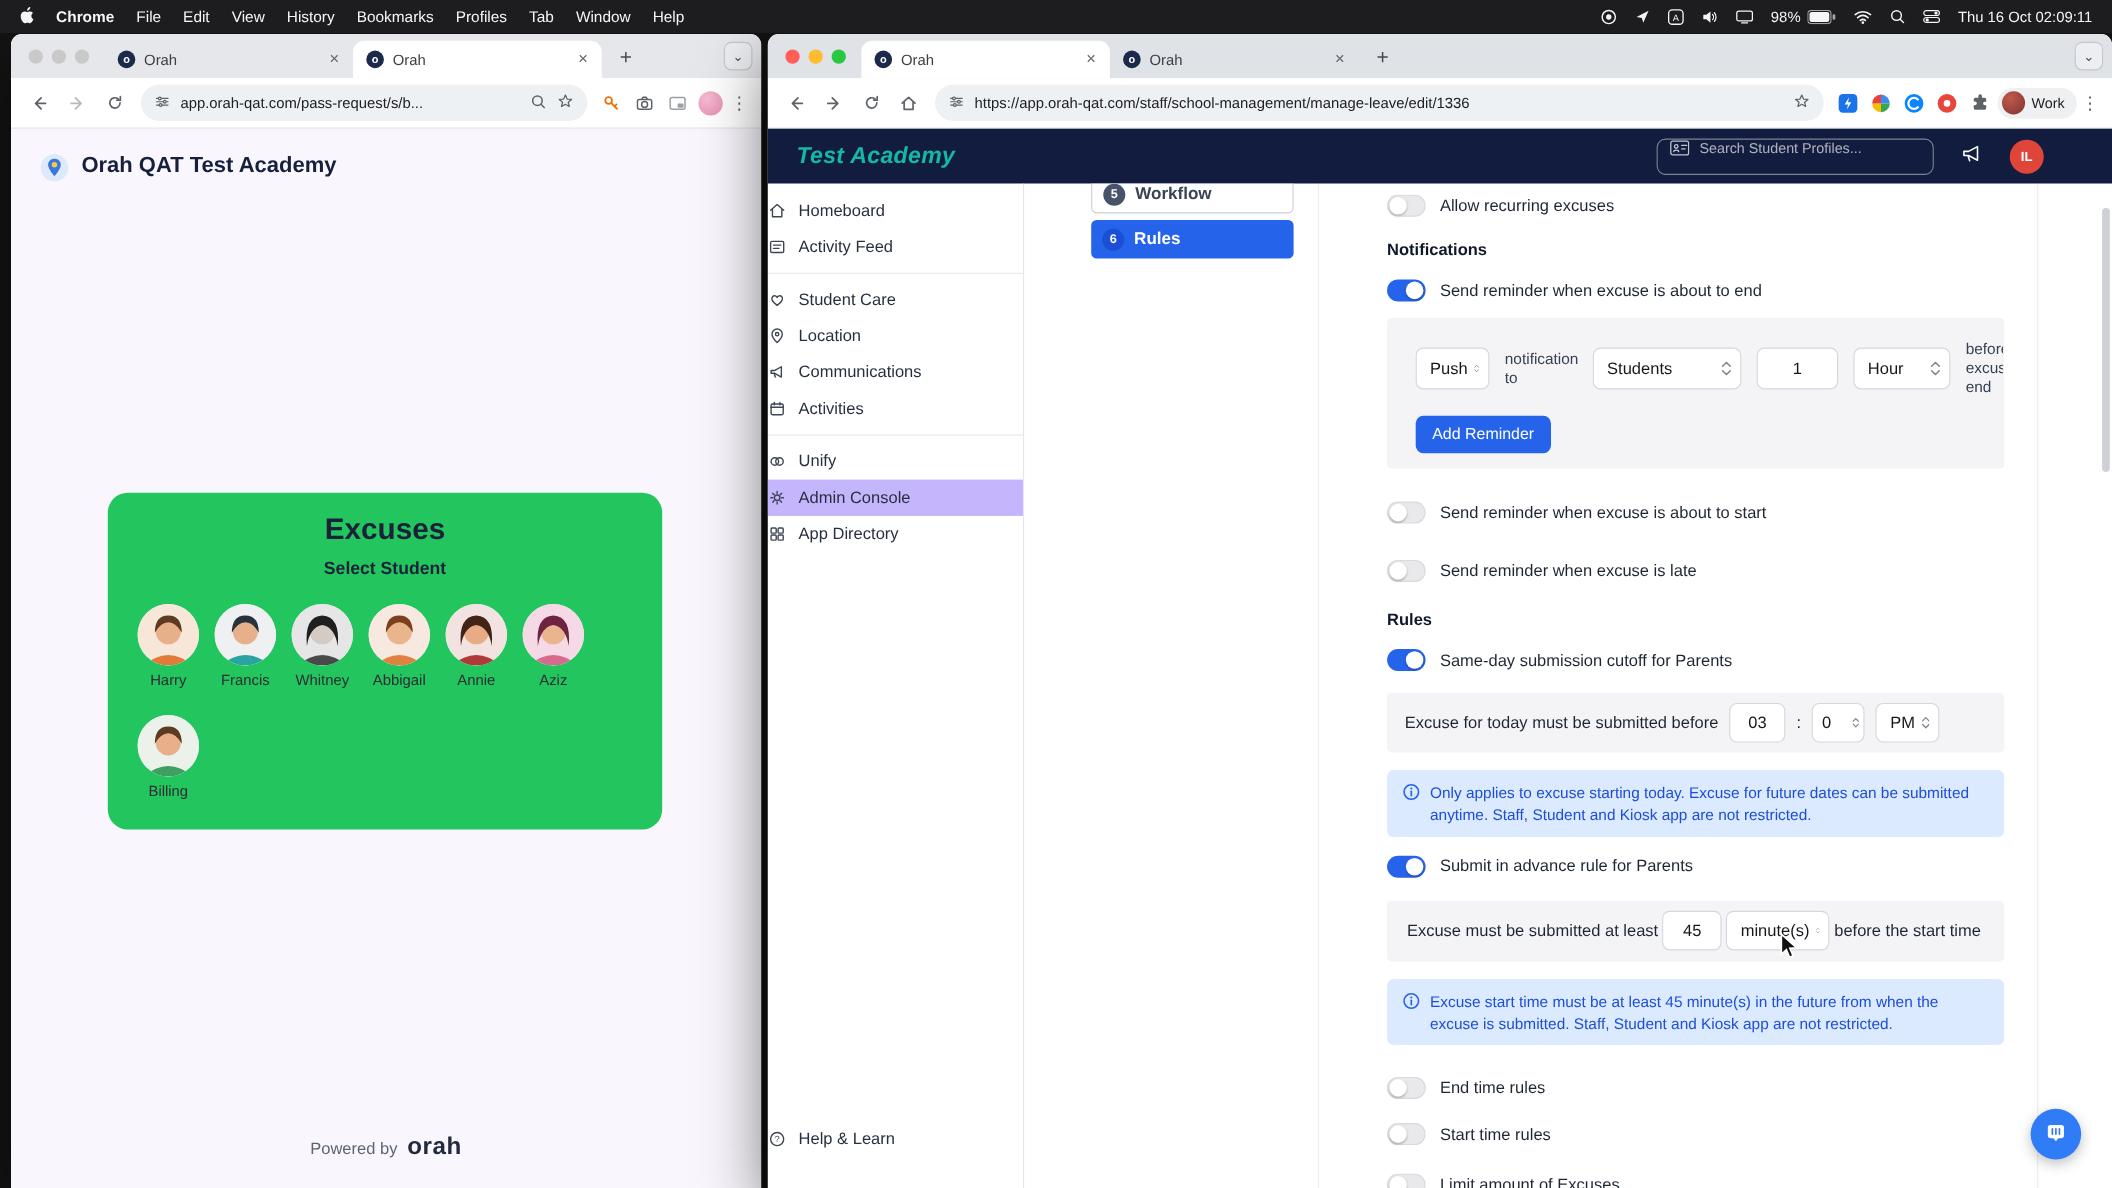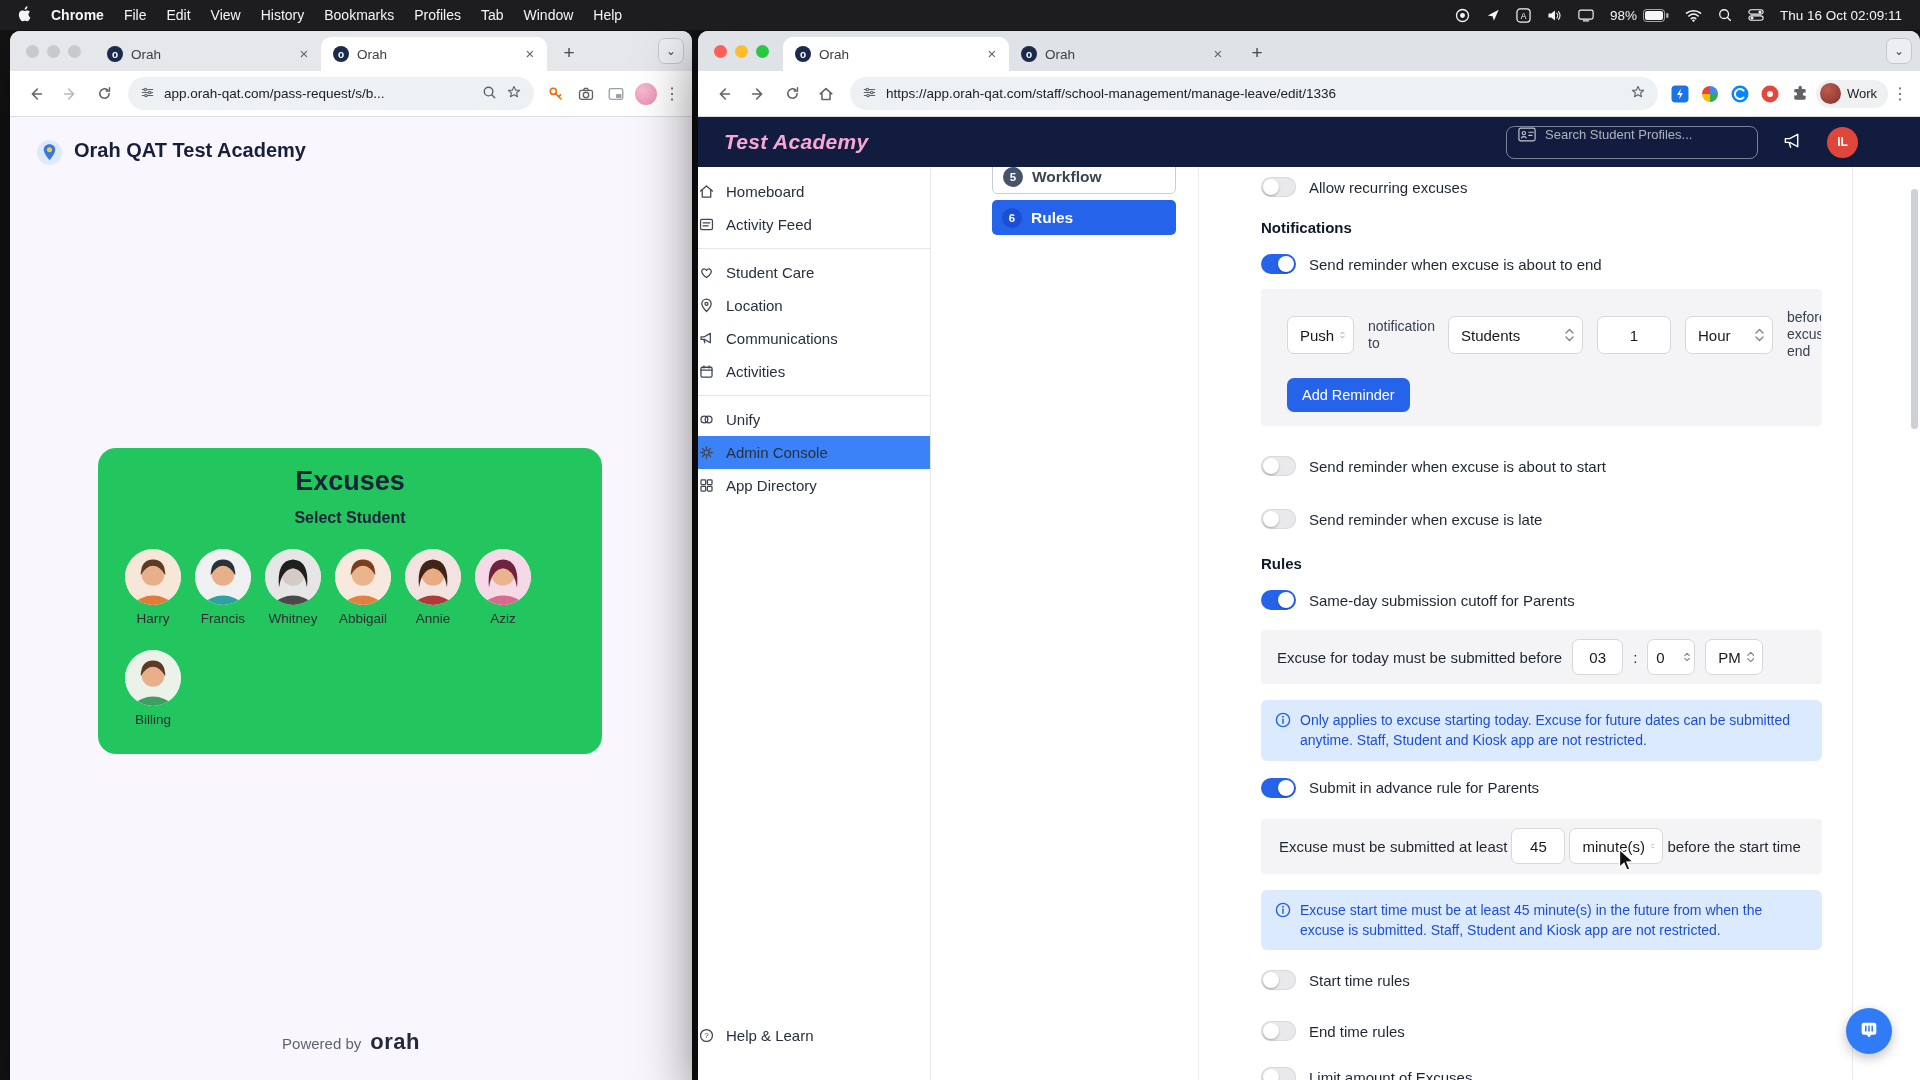--- a/index.html
+++ b/index.html
@@ -53,31 +53,31 @@
   .student-grid { margin-top:22px; display:flex; flex-wrap:wrap; row-gap:24px; }
   .student { width:70px; display:flex; flex-direction:column; align-items:center; }
   .avatar { width:56px; height:56px; border-radius:50%; overflow:hidden; background:#eee; }
   .student-name { margin-top:6px; font-size:13.5px; color:#2d2d33; }
   .powered { position:absolute; left:0; width:100%; top:912px; display:flex; align-items:baseline; justify-content:center; gap:9px; }
   .powered-by { font-size:15px; color:#5c6472; }
   .powered-brand { font-size:22px; font-weight:bold; color:#232a3d; letter-spacing:.5px; }
 
   
   .appbar { height:50px; background:#111c3f; display:flex; align-items:center; padding:0 62px 0 26px; }
-  .brand { color:#f9a8d4; font-size:21px; font-weight:bold; font-style:italic; letter-spacing:.3px; }
+  .brand { color:#14b8a6; font-size:21px; font-weight:bold; font-style:italic; letter-spacing:.3px; }
   .appbar-search { margin-left:auto; width:252px; height:33px; border:1px solid rgba(255,255,255,.45); border-radius:8px; display:flex; align-items:flex-start; gap:9px; padding:0 11px; }
   .appbar-search input { background:transparent; border:none; outline:none; color:#fff; font-size:13px; width:100%; font-family:"Liberation Sans",sans-serif; }
   .appbar-search input::placeholder { color:rgba(255,255,255,.65); }
   .appbar-mega { margin-left:24px; }
   .appbar-avatar { margin-left:24px; width:31px; height:31px; border-radius:50%; background:#e0453a; color:#fff; font-size:12px; font-weight:bold; display:flex; align-items:center; justify-content:center; }
 
   .rw-content { display:flex; height:913px; background:#fff; position:relative; }
   .sidebar { width:233px; border-right:1px solid #e7e7ea; padding-top:8px; display:flex; flex-direction:column; flex:none; }
   .side-item { height:33px; display:flex; align-items:center; gap:11px; font-size:15px; color:#27303f; }
-  .side-item.active { background:#3b82f6; }
+  .side-item.active { background:#c4b5fd; }
   .side-item svg { flex:none; }
   .side-divider { height:1px; background:#e7e7ea; margin:7px 0; }
   .side-help { margin-top:auto; margin-bottom:28px; }
 
   .main { flex:1; position:relative; overflow:hidden; }
   .vline { position:absolute; top:0; bottom:0; width:1px; background:#ececf0; }
   .steps { position:absolute; left:61px; top:-8px; width:184px; display:flex; flex-direction:column; gap:6px; }
   .step { height:35px; border-radius:5px; display:flex; align-items:center; gap:9px; padding:0 10px; font-size:15.5px; font-weight:600; }
   .step-workflow { background:#fff; border:1px solid #c9ced6; color:#3a4453; }
   .step-rules { background:#2563eb; color:#fff; }
@@ -681,32 +681,32 @@
 
         <div class="infobox">
           <svg width="16" height="16" viewBox="0 0 16 16">
               <circle cx="8" cy="8" r="6.6" fill="none" stroke="#2563eb" stroke-width="1.4"></circle>
               <path d="M8 7.3 V11.3" stroke="#2563eb" stroke-width="1.5" stroke-linecap="round"></path>
               <circle cx="8" cy="4.8" r="0.95" fill="#2563eb"></circle>
             </svg>
           <span>Excuse start time must be at least 45 minute(s) in the future from when the excuse is submitted. Staff, Student and Kiosk app are not restricted.</span>
         </div>
 
+        <div class="toggle-row" style="margin-top:27px">
+          <span class="toggle off">
+              <span class="knob"></span>
+            </span>
+          <span class="toggle-label">End time rules</span>
+        </div>
+
         <div class="toggle-row" style="margin-top:18px">
           <span class="toggle off">
               <span class="knob"></span>
             </span>
           <span class="toggle-label">Start time rules</span>
-        </div>
-
-        <div class="toggle-row" style="margin-top:27px">
-          <span class="toggle off">
-              <span class="knob"></span>
-            </span>
-          <span class="toggle-label">End time rules</span>
         </div>
 
         <div class="toggle-row" style="margin-top:22px">
           <span class="toggle off">
               <span class="knob"></span>
             </span>
           <span class="toggle-label">Limit amount of Excuses</span>
         </div>
 
       </div>

